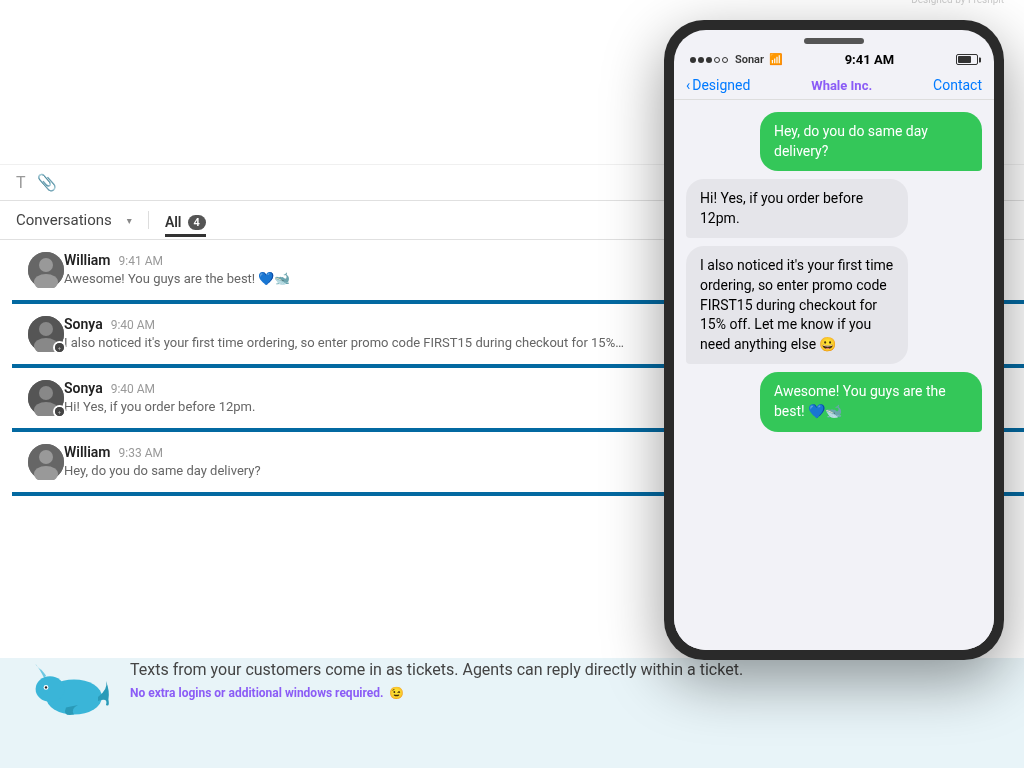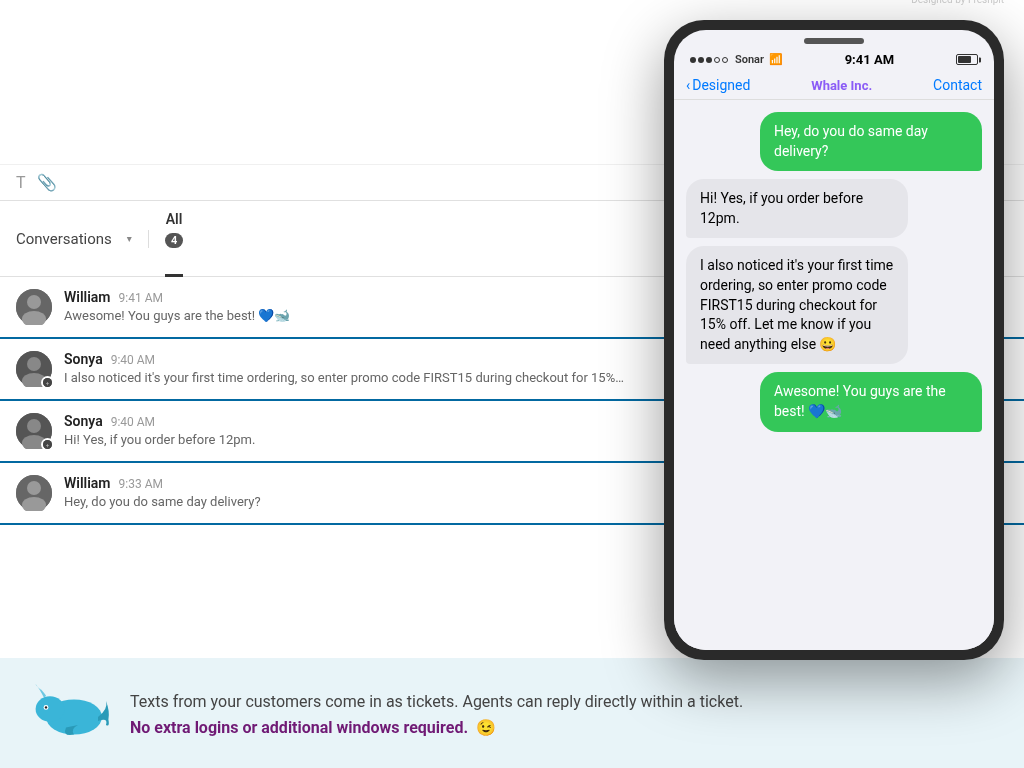--- a/index.html
+++ b/index.html
@@ -142,47 +142,47 @@
       color: #888;
     }
 
     .tab-all {
       font-size: 14px;
       font-weight: 600;
       color: #333;
       display: flex;
       align-items: center;
       gap: 6px;
-      padding-bottom: 26px;
+      padding-bottom: 4px;
       border-bottom: 3px solid #333;
       margin-bottom: -11px;
-      flex-direction: column;
     }
 
     .badge {
       background: #555;
       color: #fff;
       border-radius: 10px;
       font-size: 11px;
       padding: 1px 6px;
       font-weight: 600;
     }
 
     
     .conv-list {
       overflow-y: auto;
     }
 
     .conv-item {
       display: flex;
       align-items: flex-start;
       padding: 12px 16px;
-      border-bottom: 2px solid #0369a1;
-      gap: 12px;
+      border-bottom: 4px solid #0369a1;
+      gap: 0;
       cursor: pointer;
+      margin-left: 12px;
     }
 
     .conv-avatar {
       width: 36px;
       height: 36px;
       border-radius: 50%;
       flex-shrink: 0;
       position: relative;
     }
 
@@ -435,21 +435,21 @@
 
     
     .bottom-section {
       position: absolute;
       bottom: 0;
       left: 0;
       right: 0;
       height: 110px;
       background: #e8f4f8;
       display: flex;
-      align-items: center;
+      align-items: flex-start;
       padding: 0 30px;
       gap: 20px;
     }
 
     .whale-logo {
       width: 80px;
       height: 70px;
       flex-shrink: 0;
     }
 
@@ -458,22 +458,22 @@
     }
 
     .bottom-main-text {
       font-size: 16px;
       color: #444;
       margin-bottom: 4px;
       line-height: 1.5;
     }
 
     .bottom-sub-text {
-      font-size: 16px;
-      color: #701a75;
+      font-size: 12px;
+      color: #8b5cf6;
     }
 
     .bottom-sub-text strong {
       font-weight: 700;
     }
   </style>
 </head>
 <body>
 
 <div class="reply-area">

